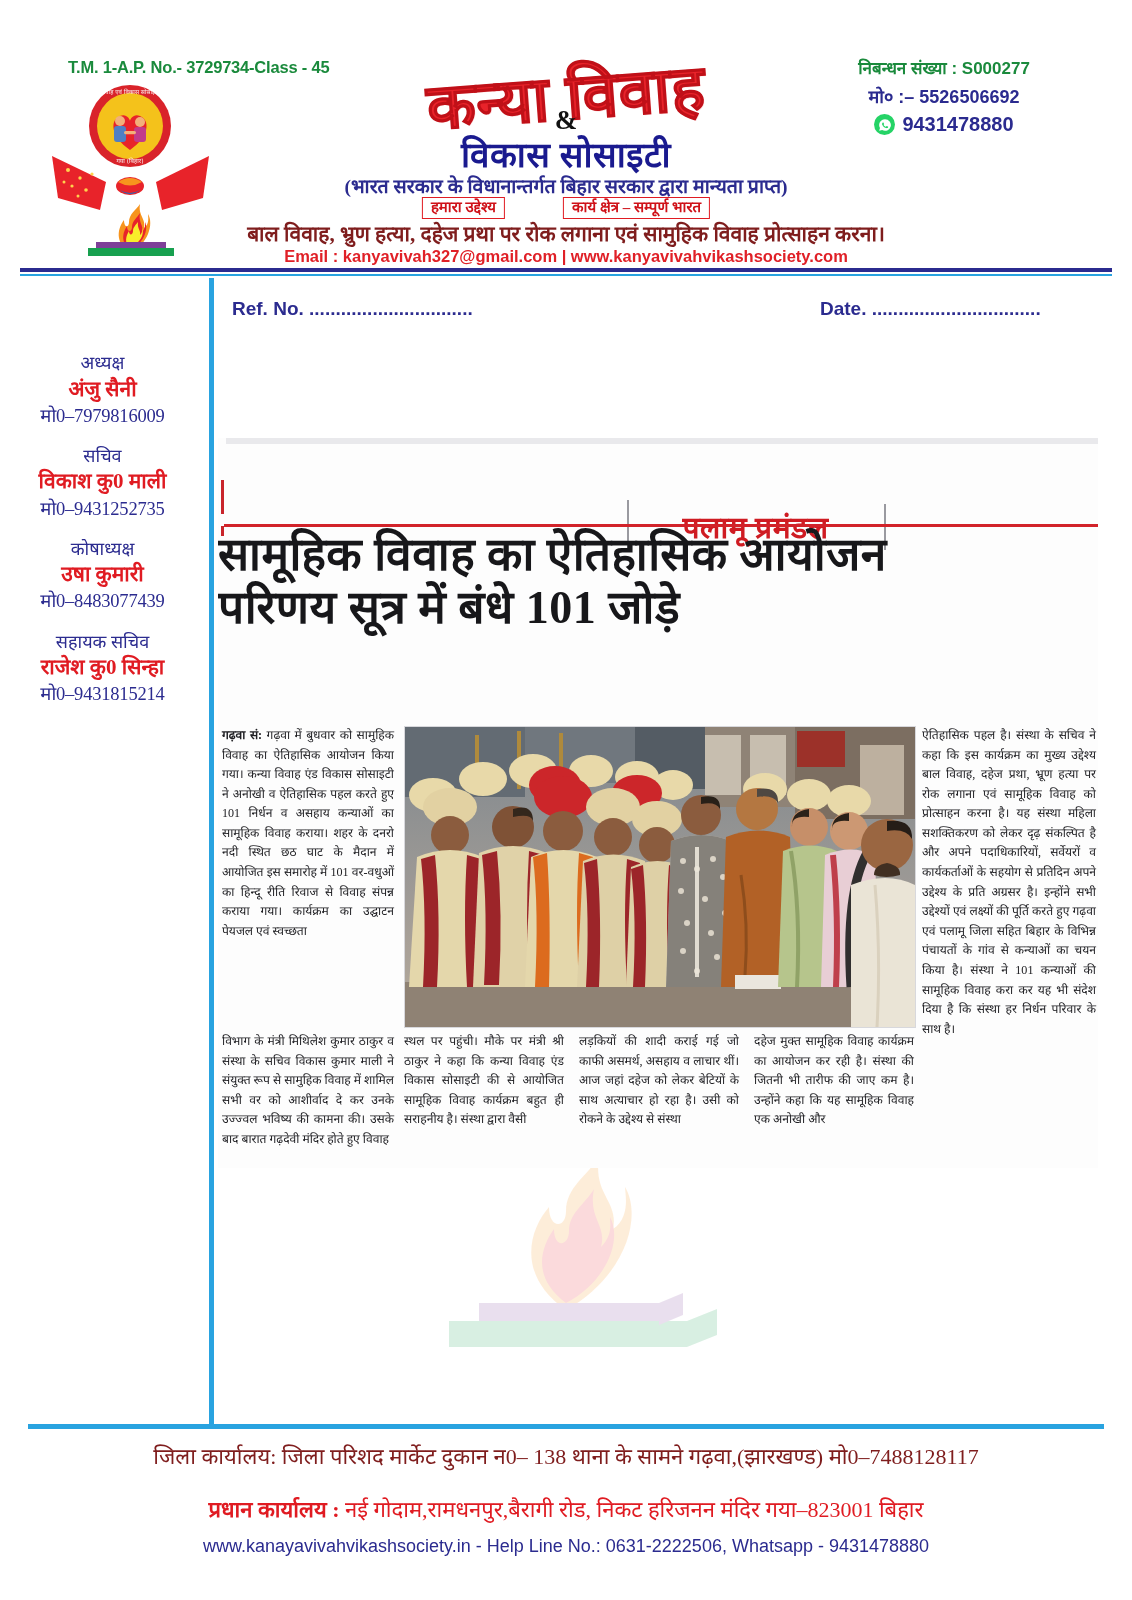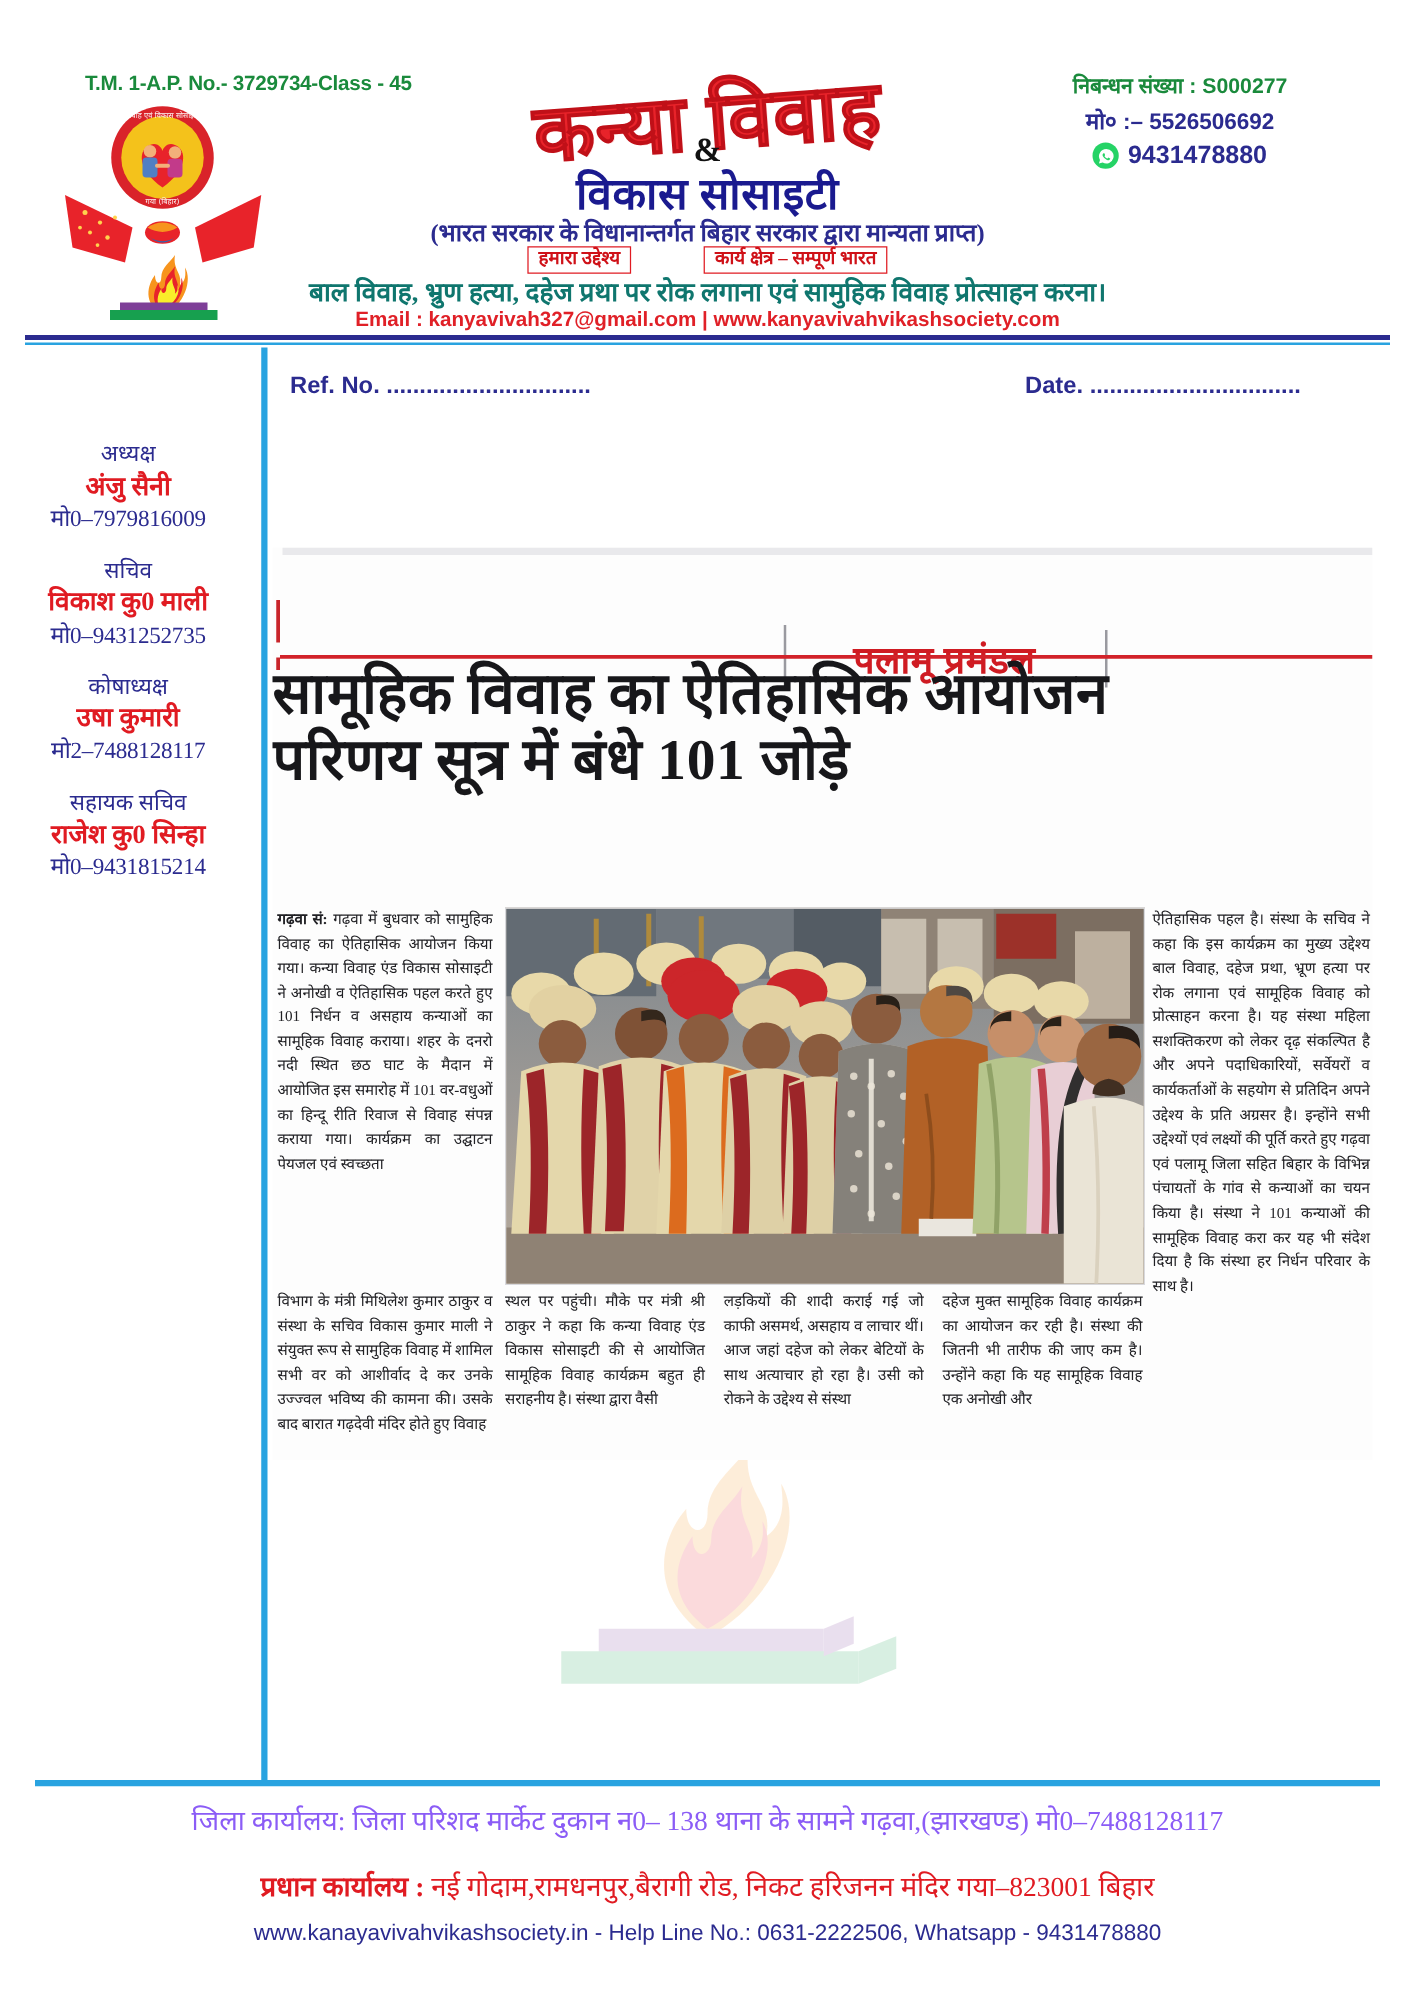--- a/index.html
+++ b/index.html
@@ -65,21 +65,21 @@
     display:flex;gap:58px;white-space:nowrap;
   }
   .badge{
     border:1.6px solid #e01b22;color:#cf1118;font-weight:bold;
     font-family:"Liberation Serif","DejaVu Serif",serif;
     font-size:15px;padding:1px 8px 2px;line-height:1.15;
   }
   .objective{
     position:absolute;left:50%;top:219px;transform:translateX(-50%);
     font-family:"Liberation Serif","DejaVu Serif",serif;
-    font-size:21px;font-weight:bold;color:#0f766e;white-space:nowrap;
+    font-size:21px;font-weight:bold;color:#7f1d1d;white-space:nowrap;
   }
   .email-line{
     position:absolute;left:50%;top:247px;transform:translateX(-50%);
     font-size:16.5px;font-weight:bold;color:#e02027;white-space:nowrap;
   }
 
   
   .rule-navy{position:absolute;left:20px;right:20px;top:268px;height:4px;background:#2b2b8f;}
   .rule-cyan-top{position:absolute;left:20px;right:20px;top:274px;height:2px;background:#29a3e0;}
 
@@ -153,21 +153,21 @@
   .lc1{left:0;}
   .lc2{left:175px;}
   .lc3{left:350px;}
   .c1-lower{position:absolute;left:0;top:306px;width:172px;
     font-family:"Liberation Serif","DejaVu Serif",serif;
     font-size:12.1px;line-height:1.62;color:#202024;text-align:justify;}
 
   
   .rule-cyan-bot{position:absolute;left:28px;right:28px;top:1424px;height:5px;background:#29a3e0;}
   .footer{position:absolute;left:0;right:0;top:1440px;text-align:center;}
-  .f1{font-family:"Liberation Serif","DejaVu Serif",serif;font-size:22px;color:#8b5cf6;line-height:1.5;white-space:nowrap;}
+  .f1{font-family:"Liberation Serif","DejaVu Serif",serif;font-size:22px;color:#7f1d1d;line-height:1.5;white-space:nowrap;}
   .f2{font-family:"Liberation Serif","DejaVu Serif",serif;font-size:22px;color:#e01b22;line-height:1.5;margin-top:20px;white-space:nowrap;}
   .f2 .bold{font-weight:bold;}
   .f3{font-size:18px;color:#2b2b8f;line-height:1.5;margin-top:7px;white-space:nowrap;}
 </style>
 </head>
 <body>
 
 <div class="page">
 
   <div class="header">
@@ -261,21 +261,21 @@
       <div class="off-mob">मो0–7979816009</div>
     </div>
     <div class="officer">
       <div class="off-role">सचिव</div>
       <div class="off-name">विकाश कु0 माली</div>
       <div class="off-mob">मो0–9431252735</div>
     </div>
     <div class="officer">
       <div class="off-role">कोषाध्यक्ष</div>
       <div class="off-name">उषा कुमारी</div>
-      <div class="off-mob">मो2–7488128117</div>
+      <div class="off-mob">मो0–8483077439</div>
     </div>
     <div class="officer">
       <div class="off-role">सहायक सचिव</div>
       <div class="off-name">राजेश कु0 सिन्हा</div>
       <div class="off-mob">मो0–9431815214</div>
     </div>
   </div>
 
   <div class="watermark">
     <svg viewBox="0 0 470 250" width="470" height="250" aria-hidden="true">

